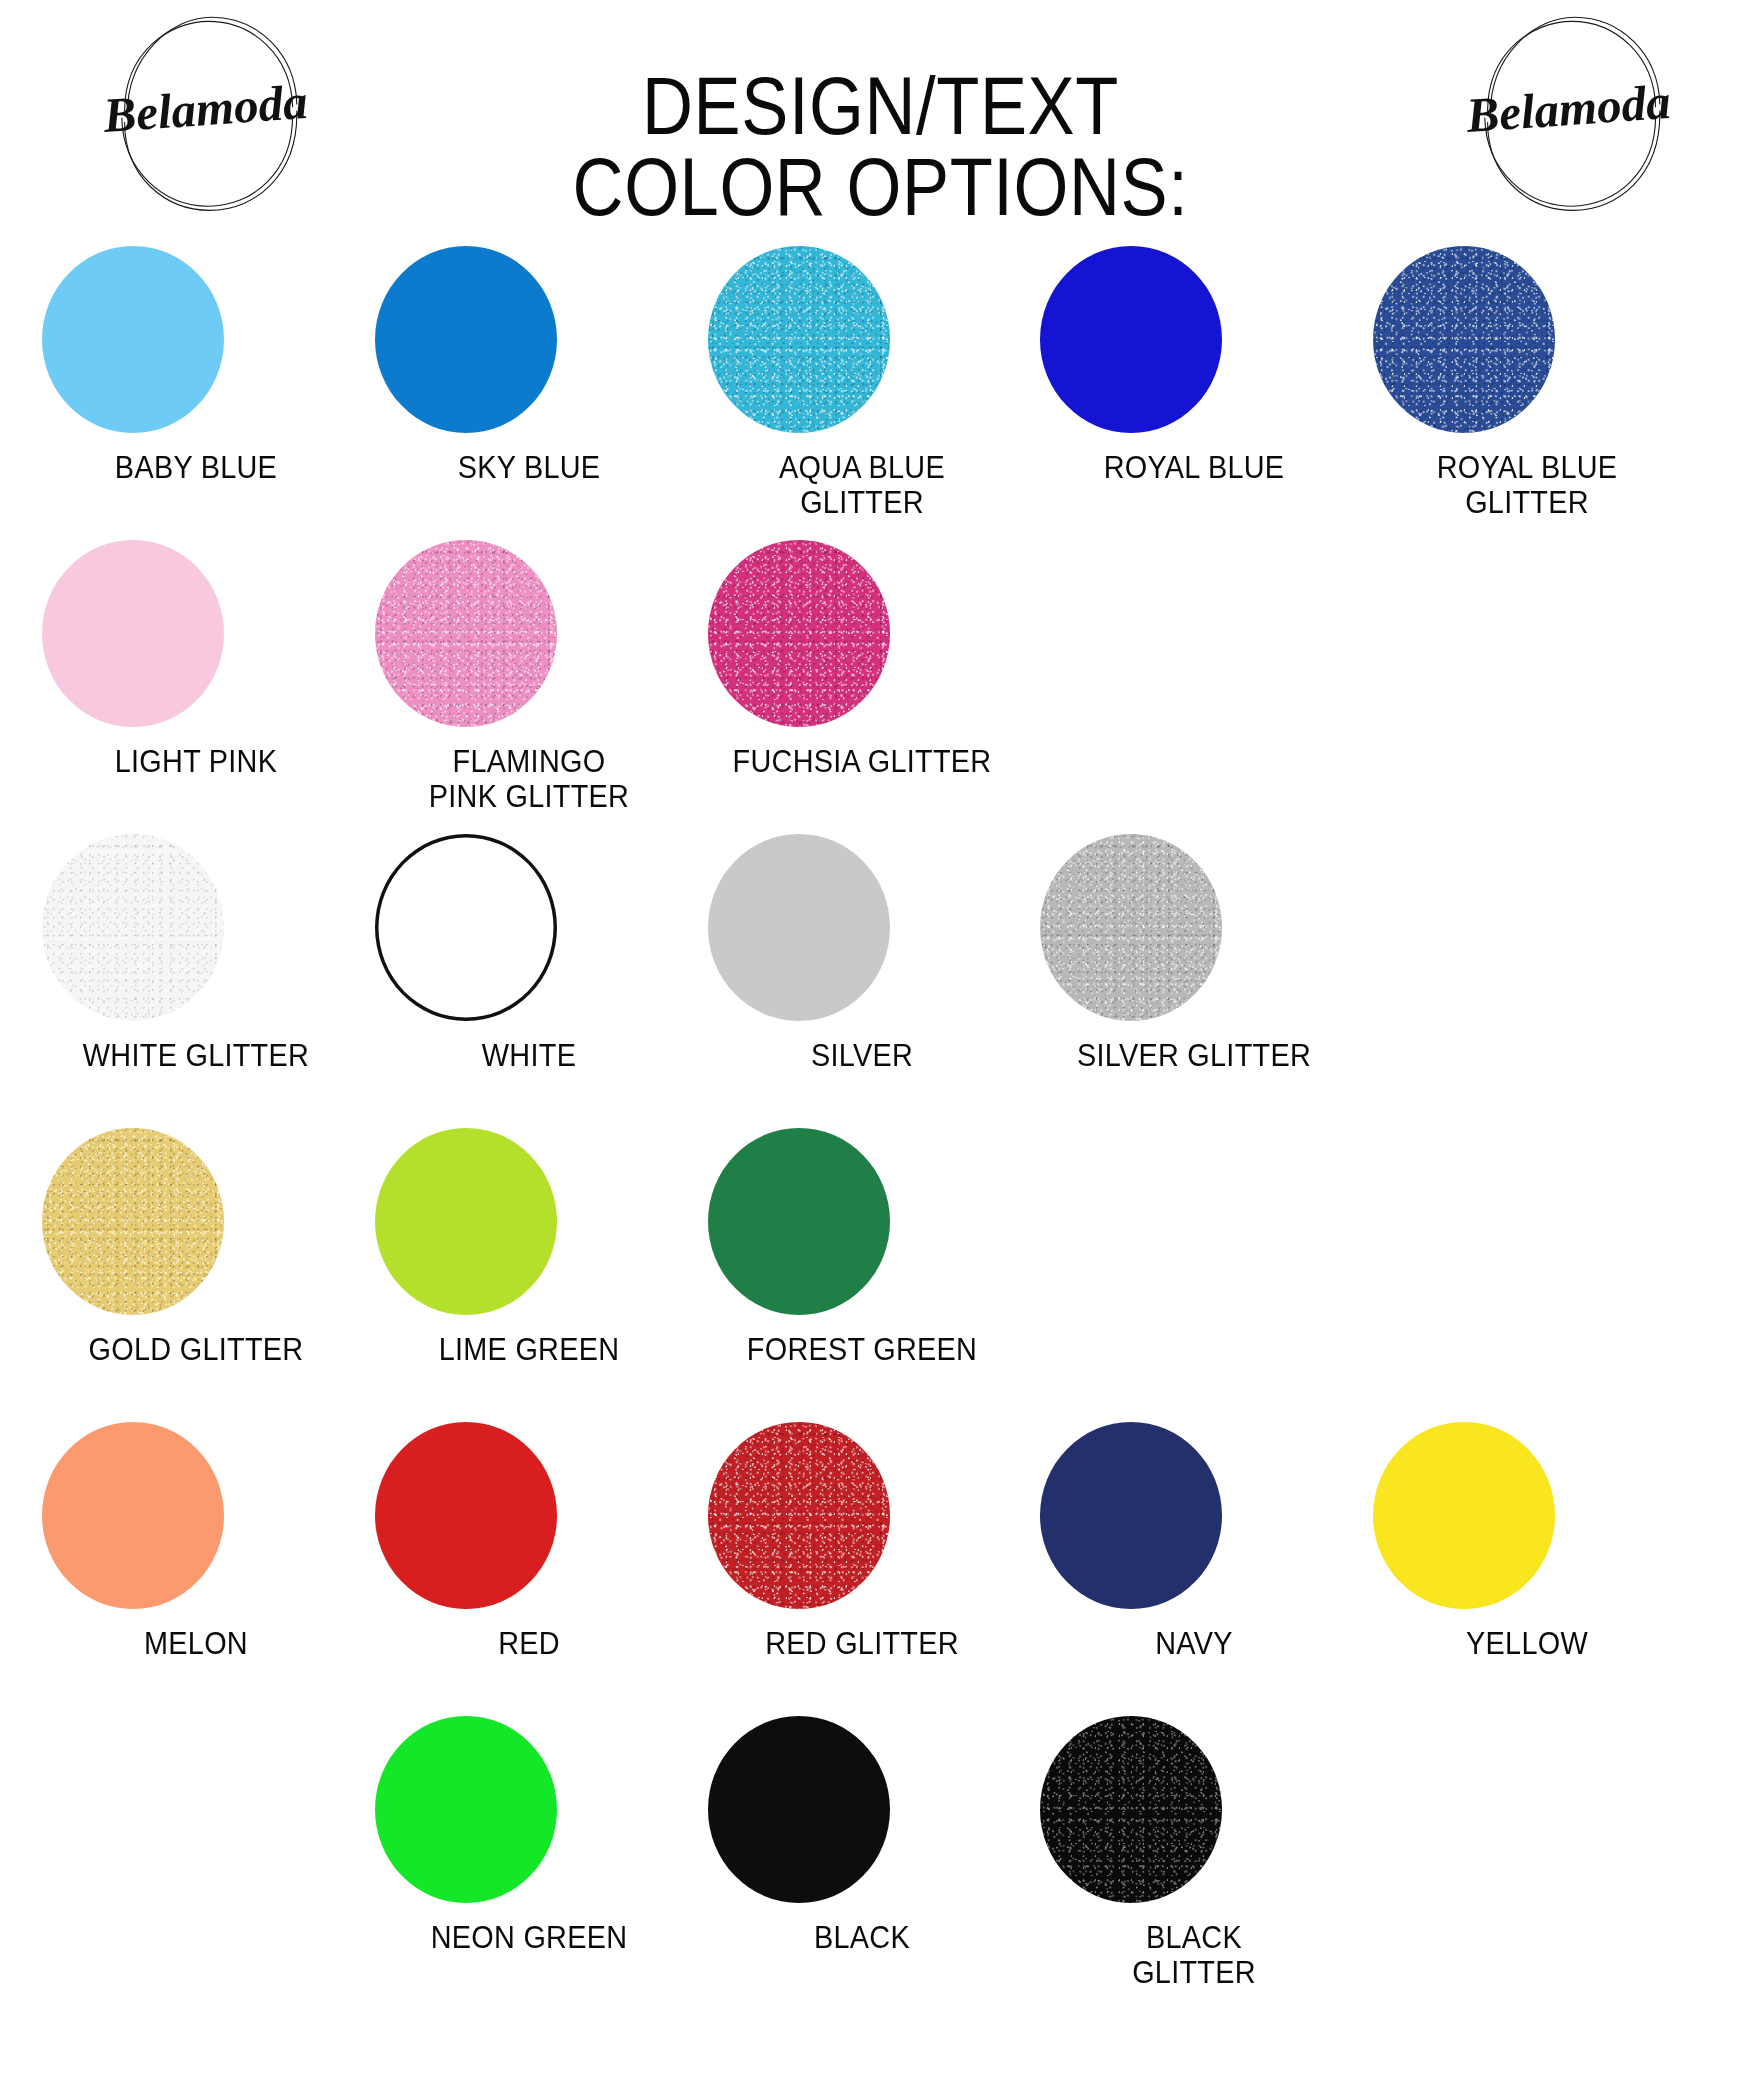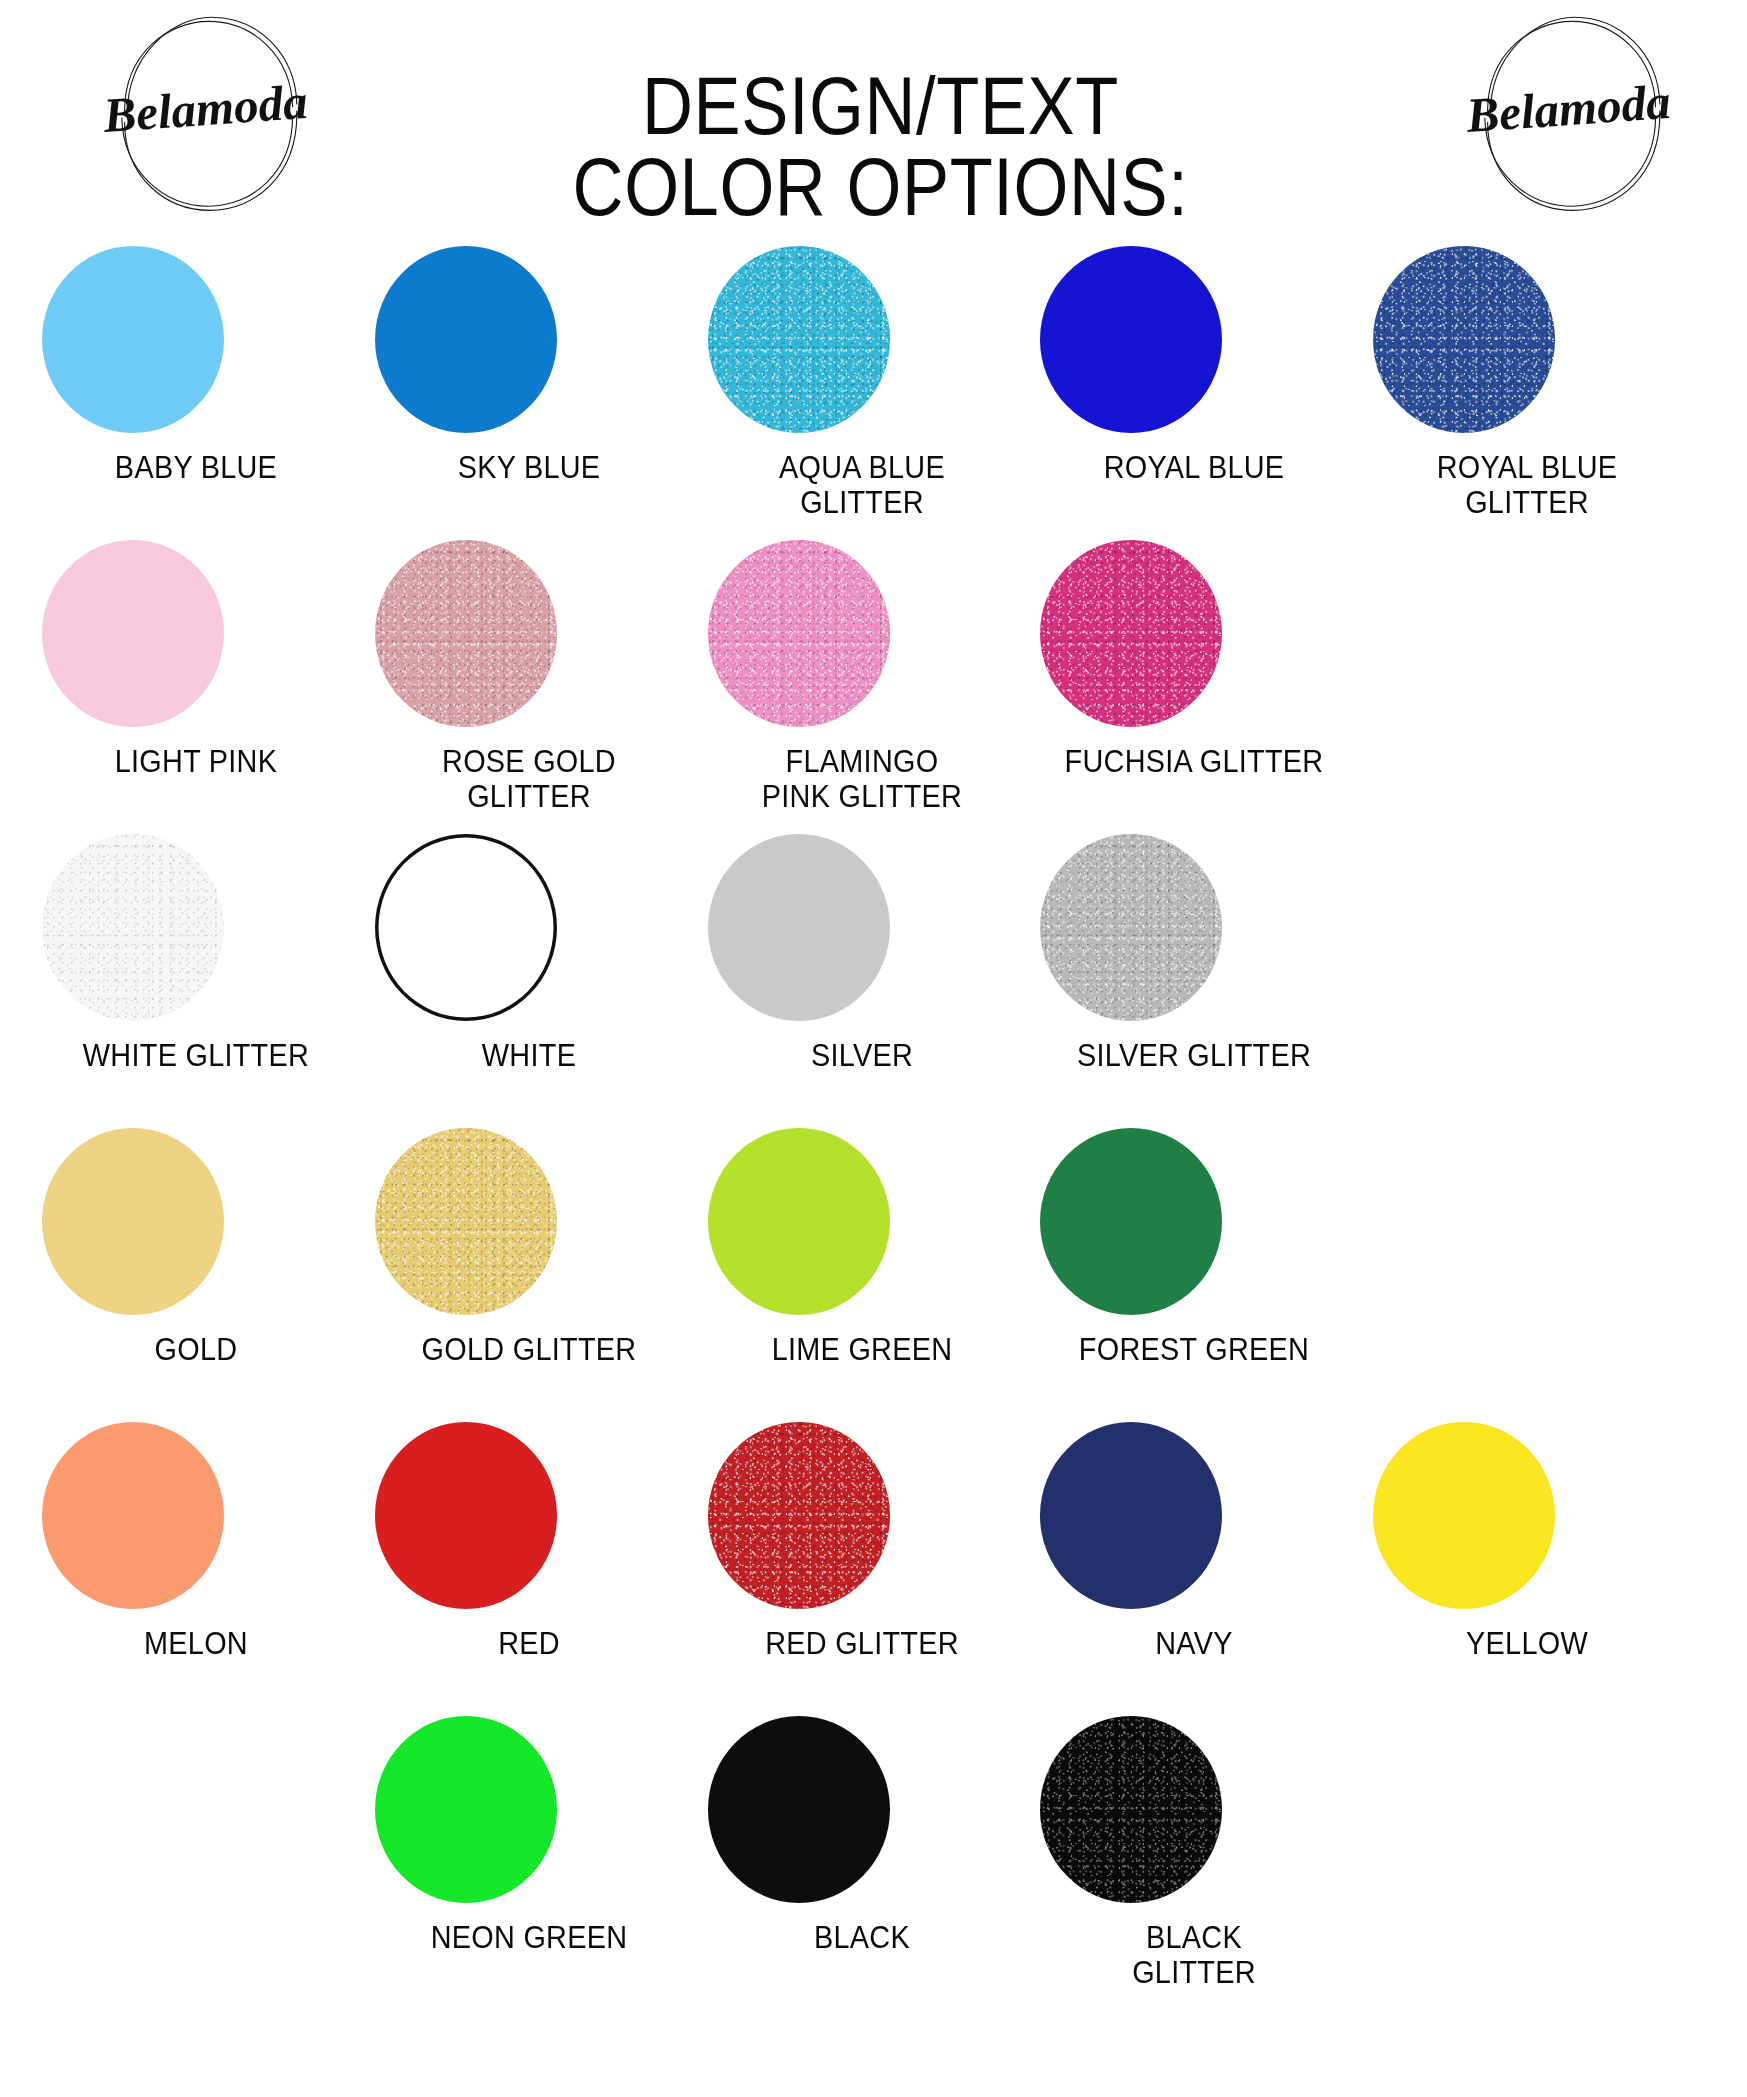--- a/index.html
+++ b/index.html
@@ -195,24 +195,20 @@
         <div class="label">ROYAL BLUE
 GLITTER</div>
       </div>
     </div>
     <div class="row">
       <div class="cell">
         <div class="swatch" style="background: rgb(247, 200, 222);"></div>
         <div class="label">LIGHT PINK</div>
       </div>
       <div class="cell">
-        <div class="swatch glitter" style="background: rgb(217, 160, 168);"></div>
-        <div class="label">ROSE GOLD GLITTER</div>
-      </div>
-      <div class="cell">
         <div class="swatch glitter" style="background: rgb(238, 143, 196);"></div>
         <div class="label">FLAMINGO
 PINK GLITTER</div>
       </div>
       <div class="cell">
         <div class="swatch glitter" style="background: rgb(213, 48, 126);"></div>
         <div class="label">FUCHSIA GLITTER</div>
       </div>
     </div>
     <div class="row">
@@ -228,24 +224,20 @@
         <div class="swatch" style="background: rgb(200, 201, 203);"></div>
         <div class="label">SILVER</div>
       </div>
       <div class="cell">
         <div class="swatch glitter" style="background: rgb(182, 184, 186);"></div>
         <div class="label">SILVER GLITTER</div>
       </div>
     </div>
     <div class="row">
       <div class="cell">
-        <div class="swatch" style="background: rgb(237, 210, 132);"></div>
-        <div class="label">GOLD</div>
-      </div>
-      <div class="cell">
         <div class="swatch glitter" style="background: rgb(230, 203, 113);"></div>
         <div class="label">GOLD GLITTER</div>
       </div>
       <div class="cell">
         <div class="swatch" style="background: rgb(180, 224, 44);"></div>
         <div class="label">LIME GREEN</div>
       </div>
       <div class="cell">
         <div class="swatch" style="background: rgb(31, 127, 70);"></div>
         <div class="label">FOREST GREEN</div>

